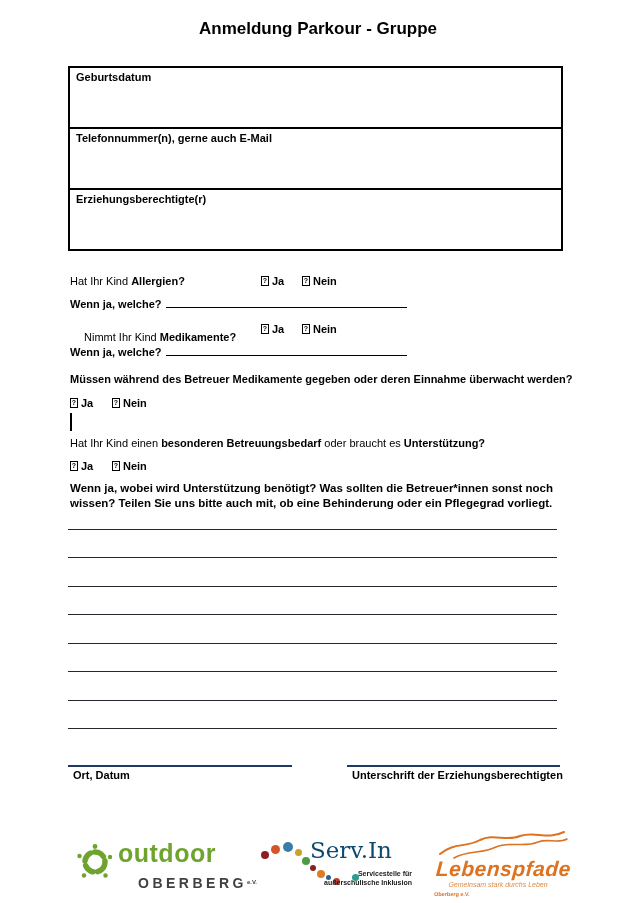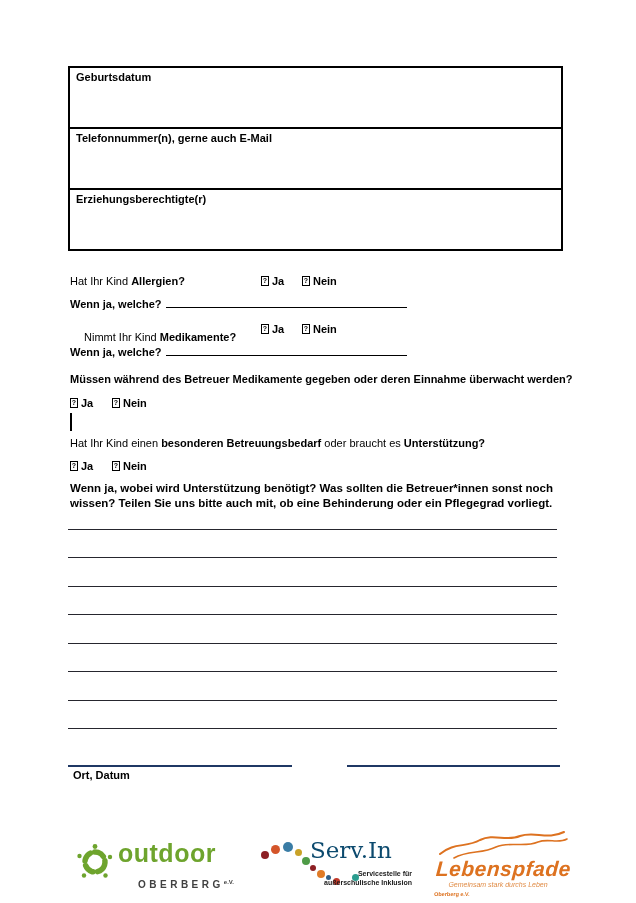--- a/index.html
+++ b/index.html
@@ -27,35 +27,36 @@
   
   .wline{position:absolute;left:68px;width:489px;height:0;border-top:1.6px solid #26262e;}
   .wl1{top:529px}.wl2{top:557px}.wl3{top:586px}.wl4{top:614px}
   .wl5{top:643px}.wl6{top:671px}.wl7{top:700px}.wl8{top:728px}
   
   .sigline{height:0;border-top:2.4px solid #1f3864;}
   .siglbl{font-size:11px;font-weight:bold;}
   
   .logo{display:block;}
   .outdoor-wordmark{font-size:25px;font-weight:bold;letter-spacing:.5px;color:#6ea42d;line-height:24px;}
-  .oberberg{font-size:10px;font-weight:bold;letter-spacing:3.5px;color:#404040;}
+  .oberberg{font-size:14px;font-weight:bold;letter-spacing:3.5px;color:#404040;}
   .oberberg-ev{font-size:6px;font-weight:bold;color:#404040;vertical-align:4px;letter-spacing:0;}
   .servin-word{font-family:"DejaVu Serif",serif;font-size:23px;color:#0c4a6e;line-height:23px;}
   .servin-sub{font-size:7px;line-height:8.5px;color:#1a1a1a;text-align:right;font-weight:bold;}
   .dot{position:absolute;border-radius:50%;}
   .leb-word{font-size:21px;font-weight:bold;font-style:italic;color:#dd7220;line-height:20px;
     letter-spacing:.5px;transform:skewX(-4deg);}
   .leb-ev{font-size:5.5px;font-weight:bold;color:#dd7220;font-style:normal;letter-spacing:0;}
   .leb-tag{font-size:7px;color:#e08b45;font-style:italic;text-align:center;}
 </style>
 </head>
 <body>
 
 <div class="page">
 
+  <h1 class="abs title">Anmeldung Parkour - Gruppe</h1>
 
   <div class="abs info-table">
     <div class="trow">
       <span>Geburtsdatum</span>
     </div>
     <div class="trow">
       <span>Telefonnummer(n), gerne auch E-Mail</span>
     </div>
     <div class="trow">
       <span>Erziehungsberechtigte(r)</span>
@@ -115,20 +116,21 @@
   <div class="wline wl3"></div>
   <div class="wline wl4"></div>
   <div class="wline wl5"></div>
   <div class="wline wl6"></div>
   <div class="wline wl7"></div>
   <div class="wline wl8"></div>
 
   <div class="abs sigline" style="left:68px;top:765px;width:224px;"></div>
   <div class="abs siglbl" style="left:73px;top:769px;">Ort, Datum</div>
   <div class="abs sigline" style="left:347px;top:765px;width:213px;"></div>
+  <div class="abs siglbl" style="left:352px;top:769px;">Unterschrift der Erziehungsberechtigten</div>
 
   <div class="abs logo" style="left:76px;top:840px;width:150px;height:52px;">
     <span class="abs" style="left:0;top:2px;">
       <svg width="38" height="38" viewBox="0 0 38 38">
         <circle cx="19" cy="20" r="10" fill="none" stroke="#6ea42d" stroke-width="5.5" stroke-dasharray="10 4.5" stroke-linecap="round" transform="rotate(18 19 20)"></circle>
         <circle cx="19" cy="4.5" r="2.4" fill="#6ea42d"></circle>
         <circle cx="34" cy="15" r="2.2" fill="#6ea42d"></circle>
         <circle cx="29.5" cy="33.5" r="2.2" fill="#6ea42d"></circle>
         <circle cx="8" cy="33.5" r="2.2" fill="#6ea42d"></circle>
         <circle cx="3.5" cy="14" r="2.2" fill="#6ea42d"></circle>

